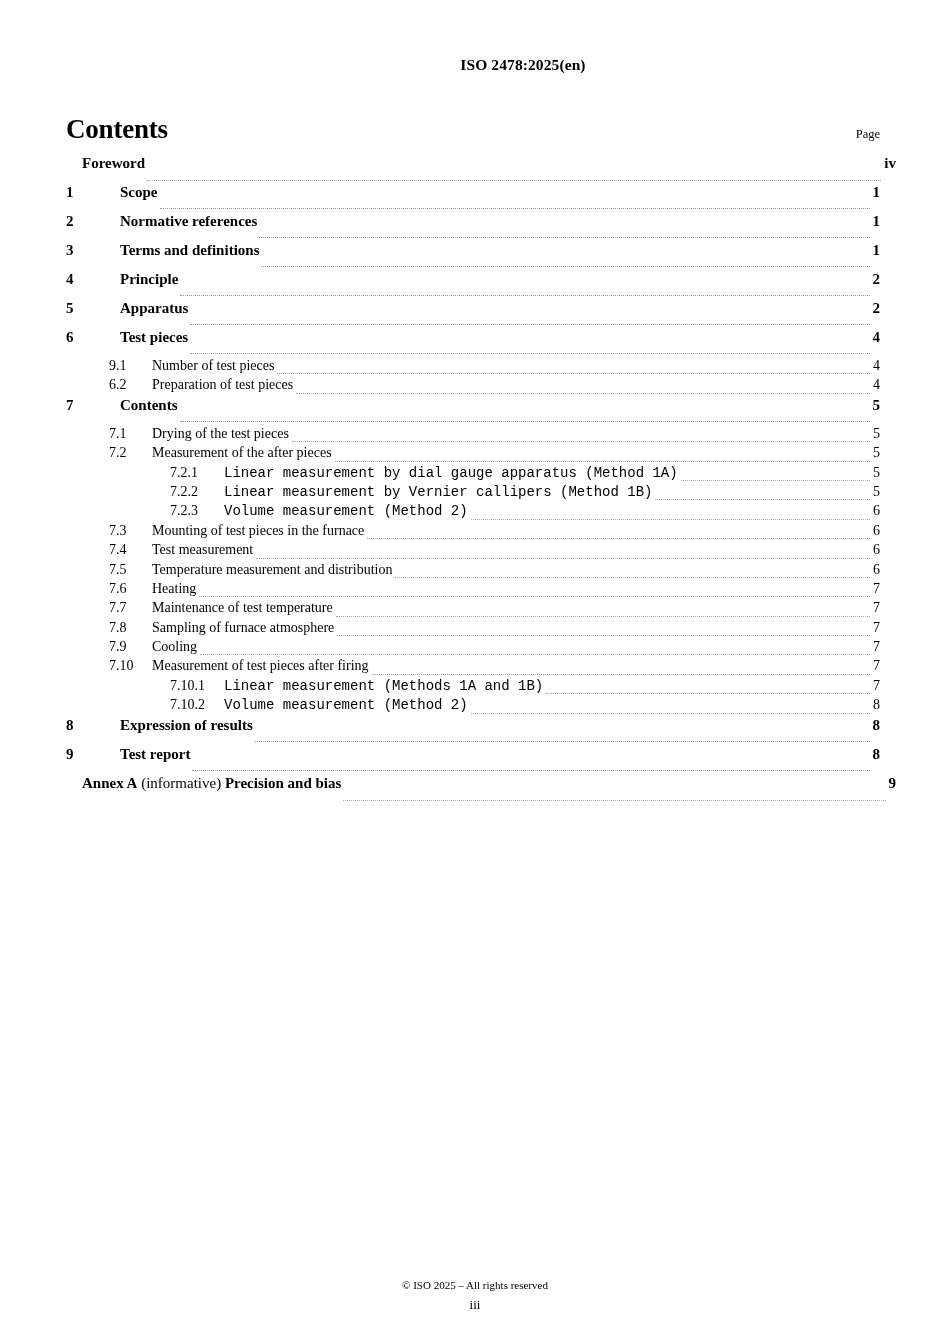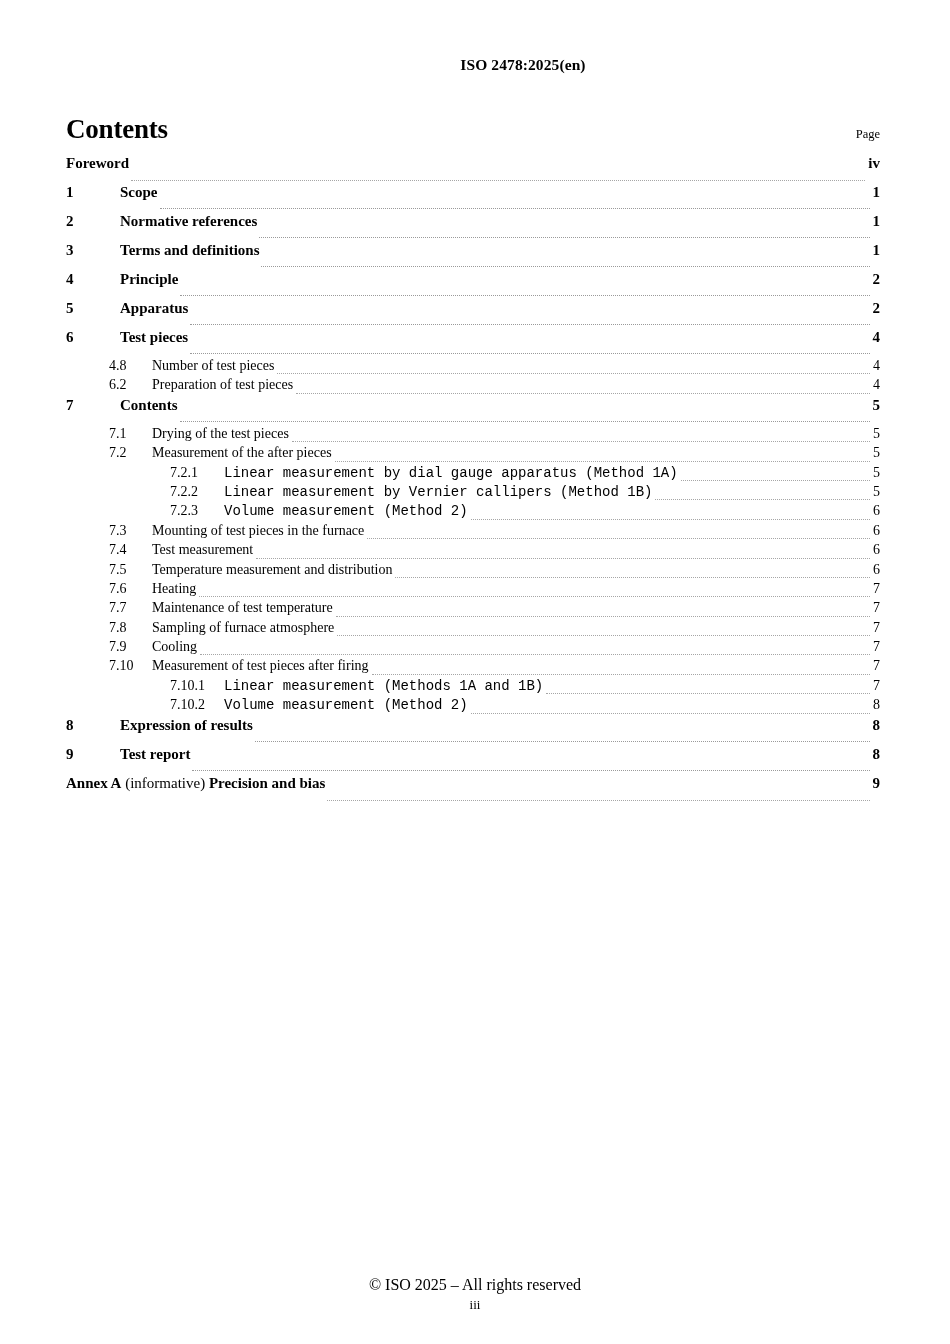--- a/index.html
+++ b/index.html
@@ -105,20 +105,21 @@
   }
   .lvl1 .e-num  { width: 54px; }
   .lvl1 .e-leader { margin-bottom: 4px; }
   .lvl1 .e-leader::after { border-bottom-color: #9a9a9a; }
 
   
   .lvlf {
     height: 29px;
     font-size: 15px;
     font-weight: bold;
+    margin-left: 16px;
   }
   .lvlf .e-num  { width: 0px; }
 
   
   .lvl2 {
     height: 19.4px;
     font-size: 14px;
     font-weight: normal;
   }
   .lvl2 .e-num  { width: 43px; margin-left: 43px; }
@@ -141,21 +142,21 @@
 
   
   .doc-footer {
     position: absolute;
     top: 1275px;
     left: 0;
     width: 950px;
     text-align: center;
   }
   .footer-copy {
-    font-size: 16px;
+    font-size: 11px;
     line-height: 20px;
   }
   .footer-pageno {
     font-size: 13px;
     line-height: 20px;
   }
 </style>
 </head>
 <body>
 
@@ -203,21 +204,21 @@
       <span class="e-leader"></span>
       <span class="e-page">2</span>
     </div>
     <div class="toc-entry lvl1">
       <span class="e-num">6</span>
       <span class="e-label">Test pieces</span>
       <span class="e-leader"></span>
       <span class="e-page">4</span>
     </div>
     <div class="toc-entry lvl2">
-      <span class="e-num">4.8</span>
+      <span class="e-num">9.1</span>
       <span class="e-label">Number of test pieces</span>
       <span class="e-leader"></span>
       <span class="e-page">4</span>
     </div>
     <div class="toc-entry lvl2">
       <span class="e-num">6.2</span>
       <span class="e-label">Preparation of test pieces</span>
       <span class="e-leader"></span>
       <span class="e-page">4</span>
     </div>

